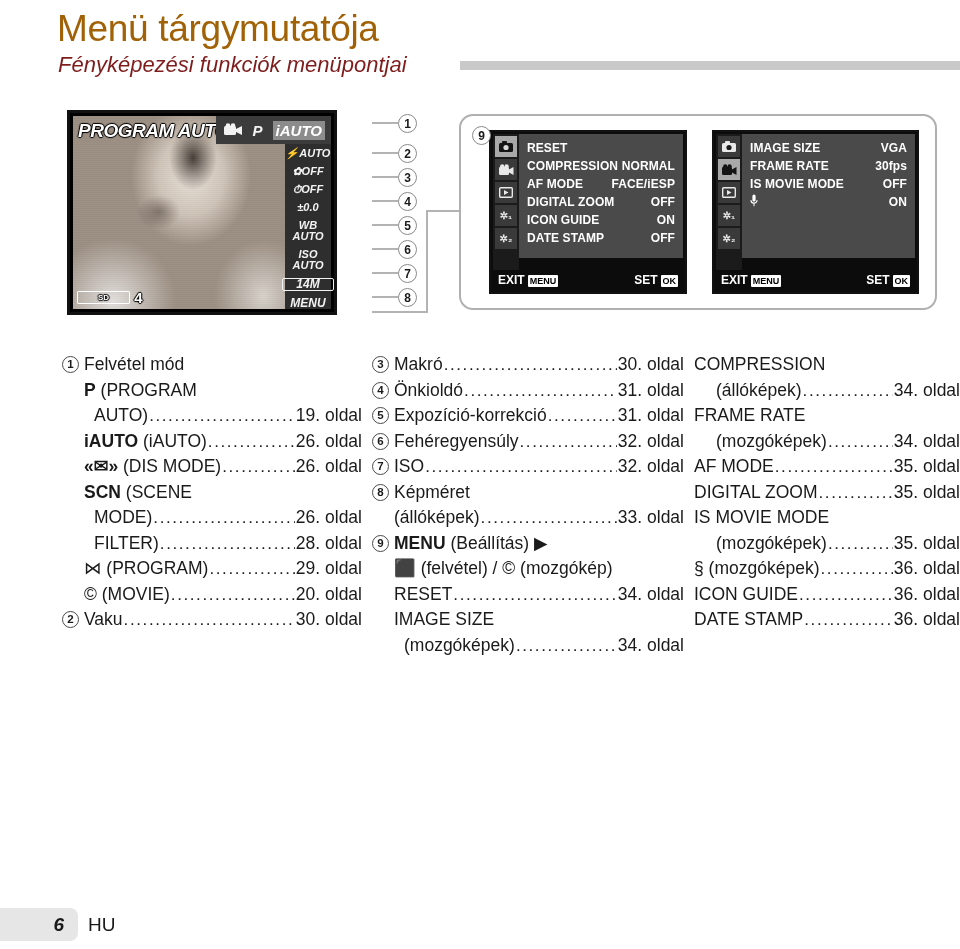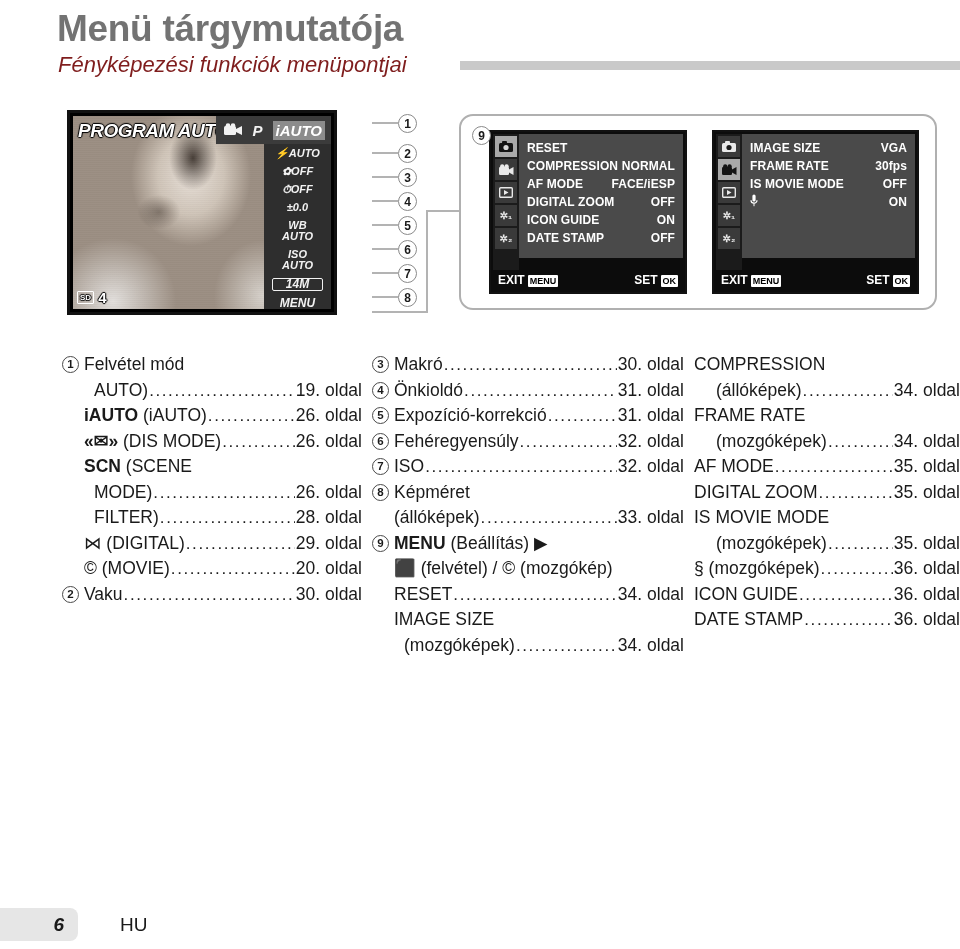--- a/index.html
+++ b/index.html
@@ -9,22 +9,22 @@
     background: #ffffff;
     font-family: "Liberation Sans", sans-serif;
     color: #1a1a1a;
     position: relative;
     overflow: hidden;
   }
 
   
   .page-title {
     position:absolute; left:57px; top:8px;
-    font-size:37px; font-weight:bold; letter-spacing:-0.3px;
-    color:#737373; white-space:nowrap;
+    font-size:37px; font-weight:normal; letter-spacing:-0.3px;
+    color:#a16207; white-space:nowrap;
   }
   .page-subtitle {
     position:absolute; left:58px; top:52px;
     font-size:22px; font-style:italic; color:#7f1d1d; white-space:nowrap;
   }
   .title-rule {
     position:absolute; left:460px; top:61px; width:500px; height:9px;
     background:#c9c9c9;
   }
 
@@ -69,39 +69,39 @@
     background:#3b3b3b; display:flex; align-items:center; gap:10px;
     padding:0 6px 0 8px;
   }
   .lcd-topbar .tb {
     color:#f2f2f2; font-size:15px; font-weight:bold; font-style:italic;
   }
   .lcd-topbar .tb.active {
     background:#8c8c8c; color:#fff; padding:1px 3px;
   }
   .lcd-sidecol {
-    position:absolute; right:3px; top:31px; width:67px; bottom:3px;
+    position:absolute; right:3px; top:31px; width:46px; bottom:3px;
     background:#2e2e2e; display:flex; flex-direction:column;
     align-items:center; justify-content:flex-start; padding-top:4px;
   }
   .lcd-sidecol .si {
     color:#f2f2f2; font-size:11px; font-weight:bold; font-style:italic;
     line-height:11px; text-align:center; margin-bottom:7px; white-space:pre-line;
   }
   .lcd-sidecol .si.boxed {
     border:1.5px solid #f2f2f2; padding:0 13px; border-radius:2px; font-size:12px;
   }
   .lcd-sidecol .si.menu { margin-top:auto; margin-bottom:2px; font-size:12px; }
   .lcd-cardinfo {
     position:absolute; left:7px; bottom:6px; color:#fff;
     font-size:15px; font-weight:bold; display:flex; align-items:center; gap:4px;
     text-shadow: -1px 0 1px #000, 1px 0 1px #000, 0 -1px 1px #000, 0 1px 1px #000;
   }
   .sd-chip {
-    border:1.5px solid #fff; font-size:8px; padding:0 2px; line-height:11px;
+    border:1.5px solid #fff; font-size:8px; padding:0 20px; line-height:11px;
     border-radius:1px;
   }
 
   
   .callouts { position:absolute; left:398px; top:10px; width:24px; height:205px; }
   .cnum {
     width:19px; height:19px; border-radius:50%; border:1.2px solid #8a8a8a;
     background:#fff; color:#1a1a1a; font-size:12px; font-weight:bold;
     display:flex; align-items:center; justify-content:center;
     position:absolute; left:0;
@@ -194,21 +194,21 @@
   .footer-tab {
     position:absolute; left:0; top:908px; width:78px; height:33px;
     background:#e6e6e6; border-radius:0 8px 8px 0;
     display:flex; align-items:center; justify-content:flex-end;
     padding-right:14px;
     font-size:19px; font-weight:bold; font-style:italic; color:#1a1a1a;
   }
   .footer-lang {
     position:absolute; left:88px; top:908px; height:33px;
     display:flex; align-items:center;
-    font-size:19px; color:#1a1a1a;margin-left:32px;
+    font-size:19px; color:#1a1a1a;
   }
 </style>
 </head>
 <body>
 
 <div class="page-title">Menü tárgymutatója</div>
 <div class="page-subtitle">Fényképezési funkciók menüpontjai</div>
 <div class="title-rule"></div>
 
 <div class="figure">
@@ -401,20 +401,23 @@
     </div>
   </div>
 </div>
 
 <div class="cols">
   <div class="col col1">
       <div class="ln">
         <span class="numbadge">1</span>
         <span class="lbl">Felvétel mód</span>
       </div>
+      <div class="ln indent1">
+        <span class="lbl"><span class="bold">P</span> (PROGRAM</span>
+      </div>
       <div class="ln indent2">
         <span class="lbl">AUTO)</span>
         <span class="dots">................................................................................</span>
         <span class="pg">19. oldal</span>
       </div>
       <div class="ln indent1">
         <span class="lbl"><span class="bold">iAUTO</span> (iAUTO)</span>
         <span class="dots">................................................................................</span>
         <span class="pg">26. oldal</span>
       </div>
@@ -430,21 +433,21 @@
         <span class="lbl">MODE)</span>
         <span class="dots">................................................................................</span>
         <span class="pg">26. oldal</span>
       </div>
       <div class="ln indent2">
         <span class="lbl">FILTER)</span>
         <span class="dots">................................................................................</span>
         <span class="pg">28. oldal</span>
       </div>
       <div class="ln indent1">
-        <span class="lbl">⋈ (DIGITAL)</span>
+        <span class="lbl">⋈ (PROGRAM)</span>
         <span class="dots">................................................................................</span>
         <span class="pg">29. oldal</span>
       </div>
       <div class="ln indent1">
         <span class="lbl">© (MOVIE)</span>
         <span class="dots">................................................................................</span>
         <span class="pg">20. oldal</span>
       </div>
       <div class="ln">
         <span class="numbadge">2</span>

